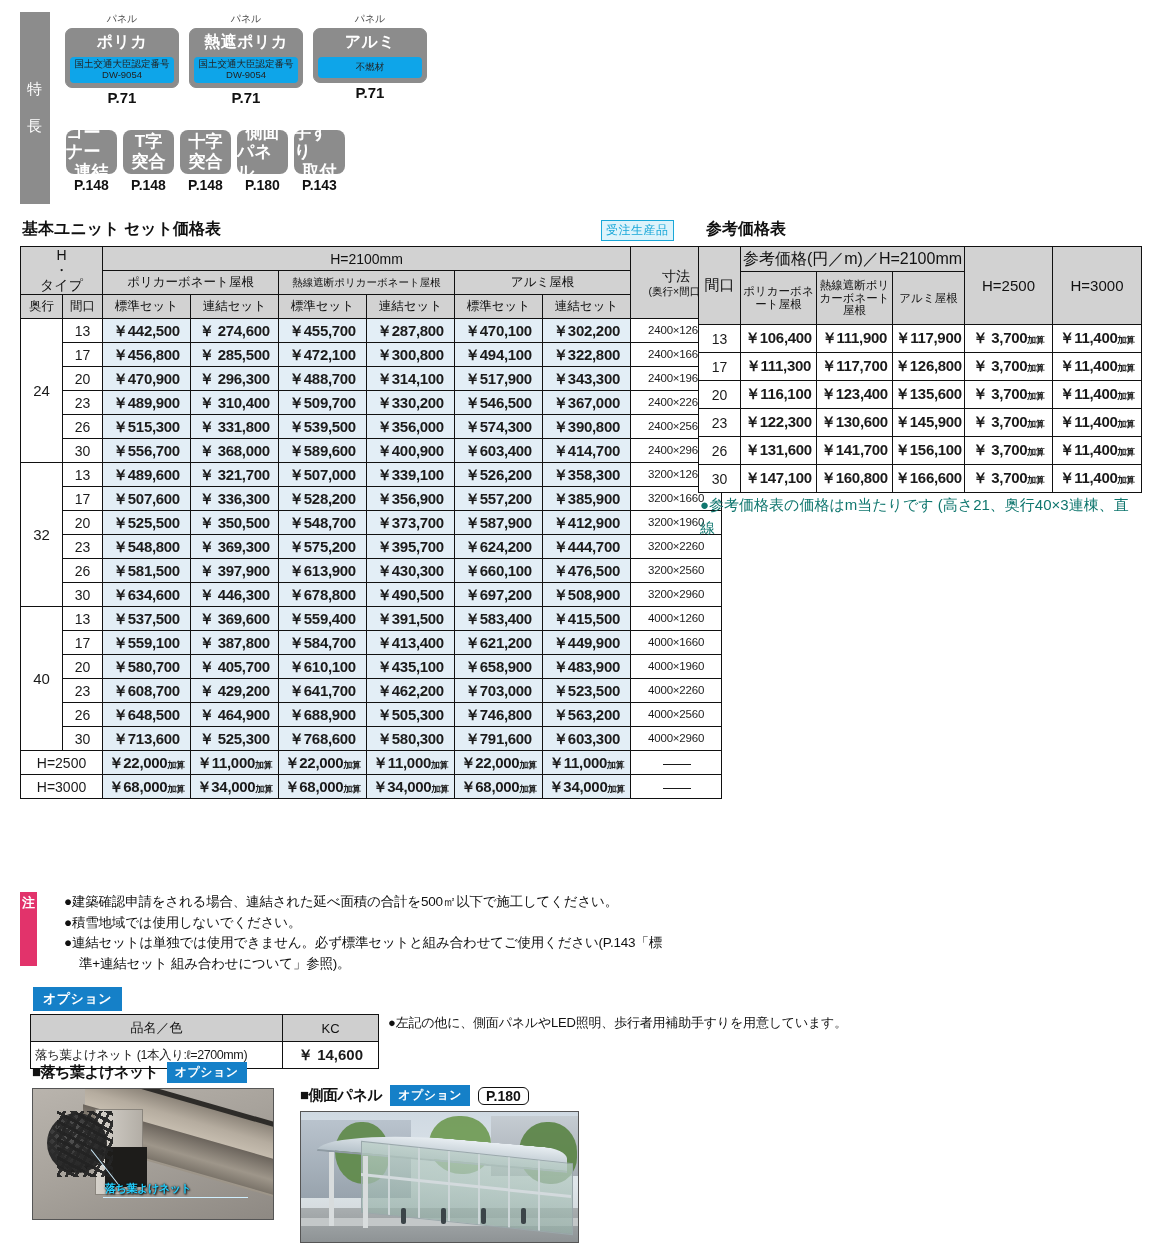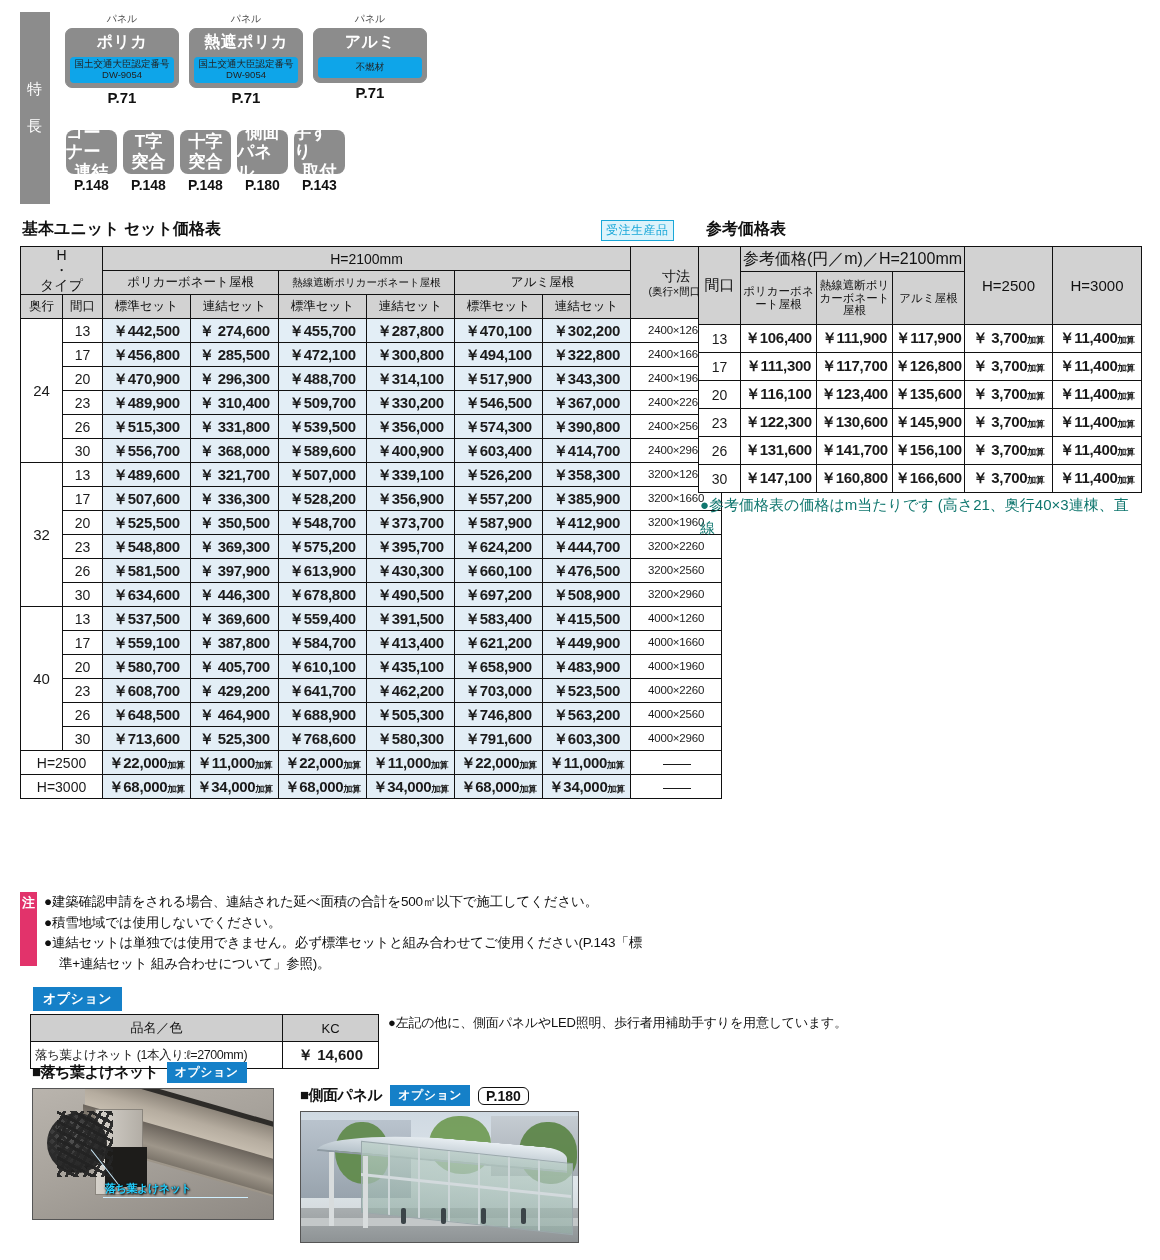--- a/index.html
+++ b/index.html
@@ -99,21 +99,21 @@
   .ref-note .ind{display:block;padding-left:13px;}
 
   
   .notes{position:absolute;left:20px;top:892px;width:670px;}
   .note-mark{
     position:absolute;left:0;top:0;width:17px;height:72px;background:#e2336b;
     color:#fff;font-size:13px;font-weight:bold;display:flex;
     align-items:flex-start;justify-content:center;padding-top:2px;
   }
   .note-list{margin-left:24px;font-size:13.5px;line-height:1.52;color:#111;}
-  .note-list div{letter-spacing:-0.2px;}
+  .note-list div{letter-spacing:-0.2px;margin-left:20px;}
   .note-cont{display:block;padding-left:15px;}
 
   
   .opt-badge{
     position:absolute;left:33px;top:987px;background:#1580c8;color:#fff;
     font-size:13px;font-weight:bold;padding:3px 10px;letter-spacing:0.5px;
   }
   .tbl-opt{
     position:absolute;left:30px;top:1014px;border-collapse:collapse;
     width:348px;table-layout:fixed;

